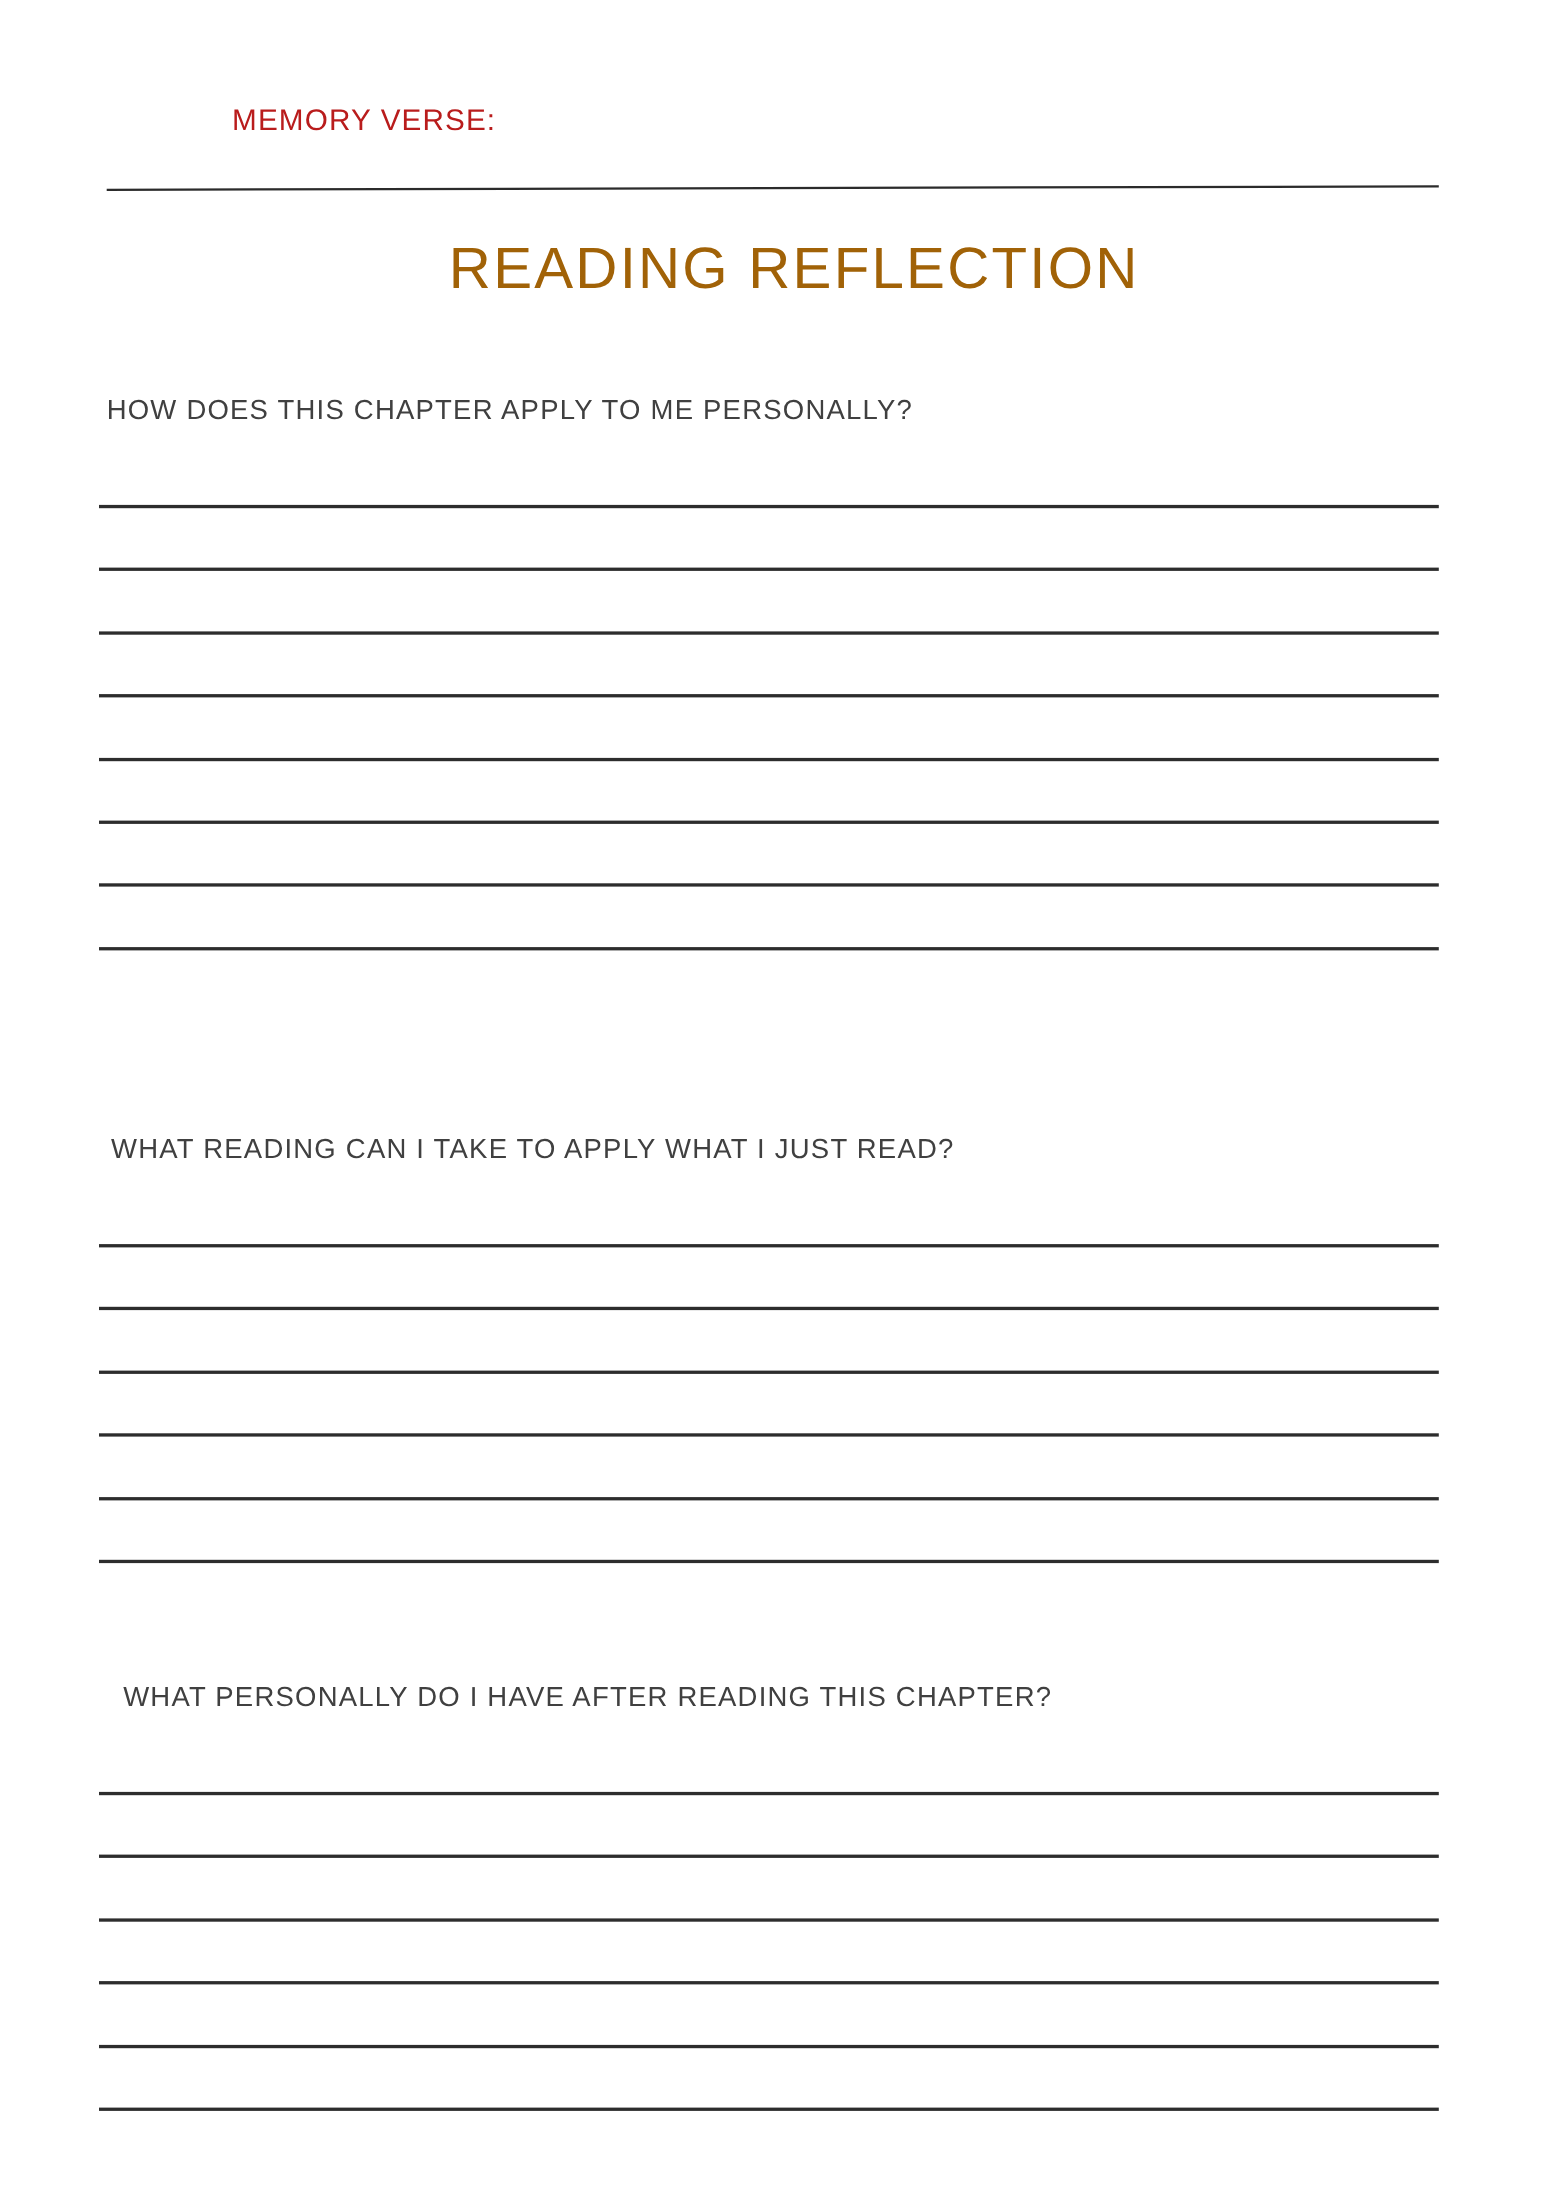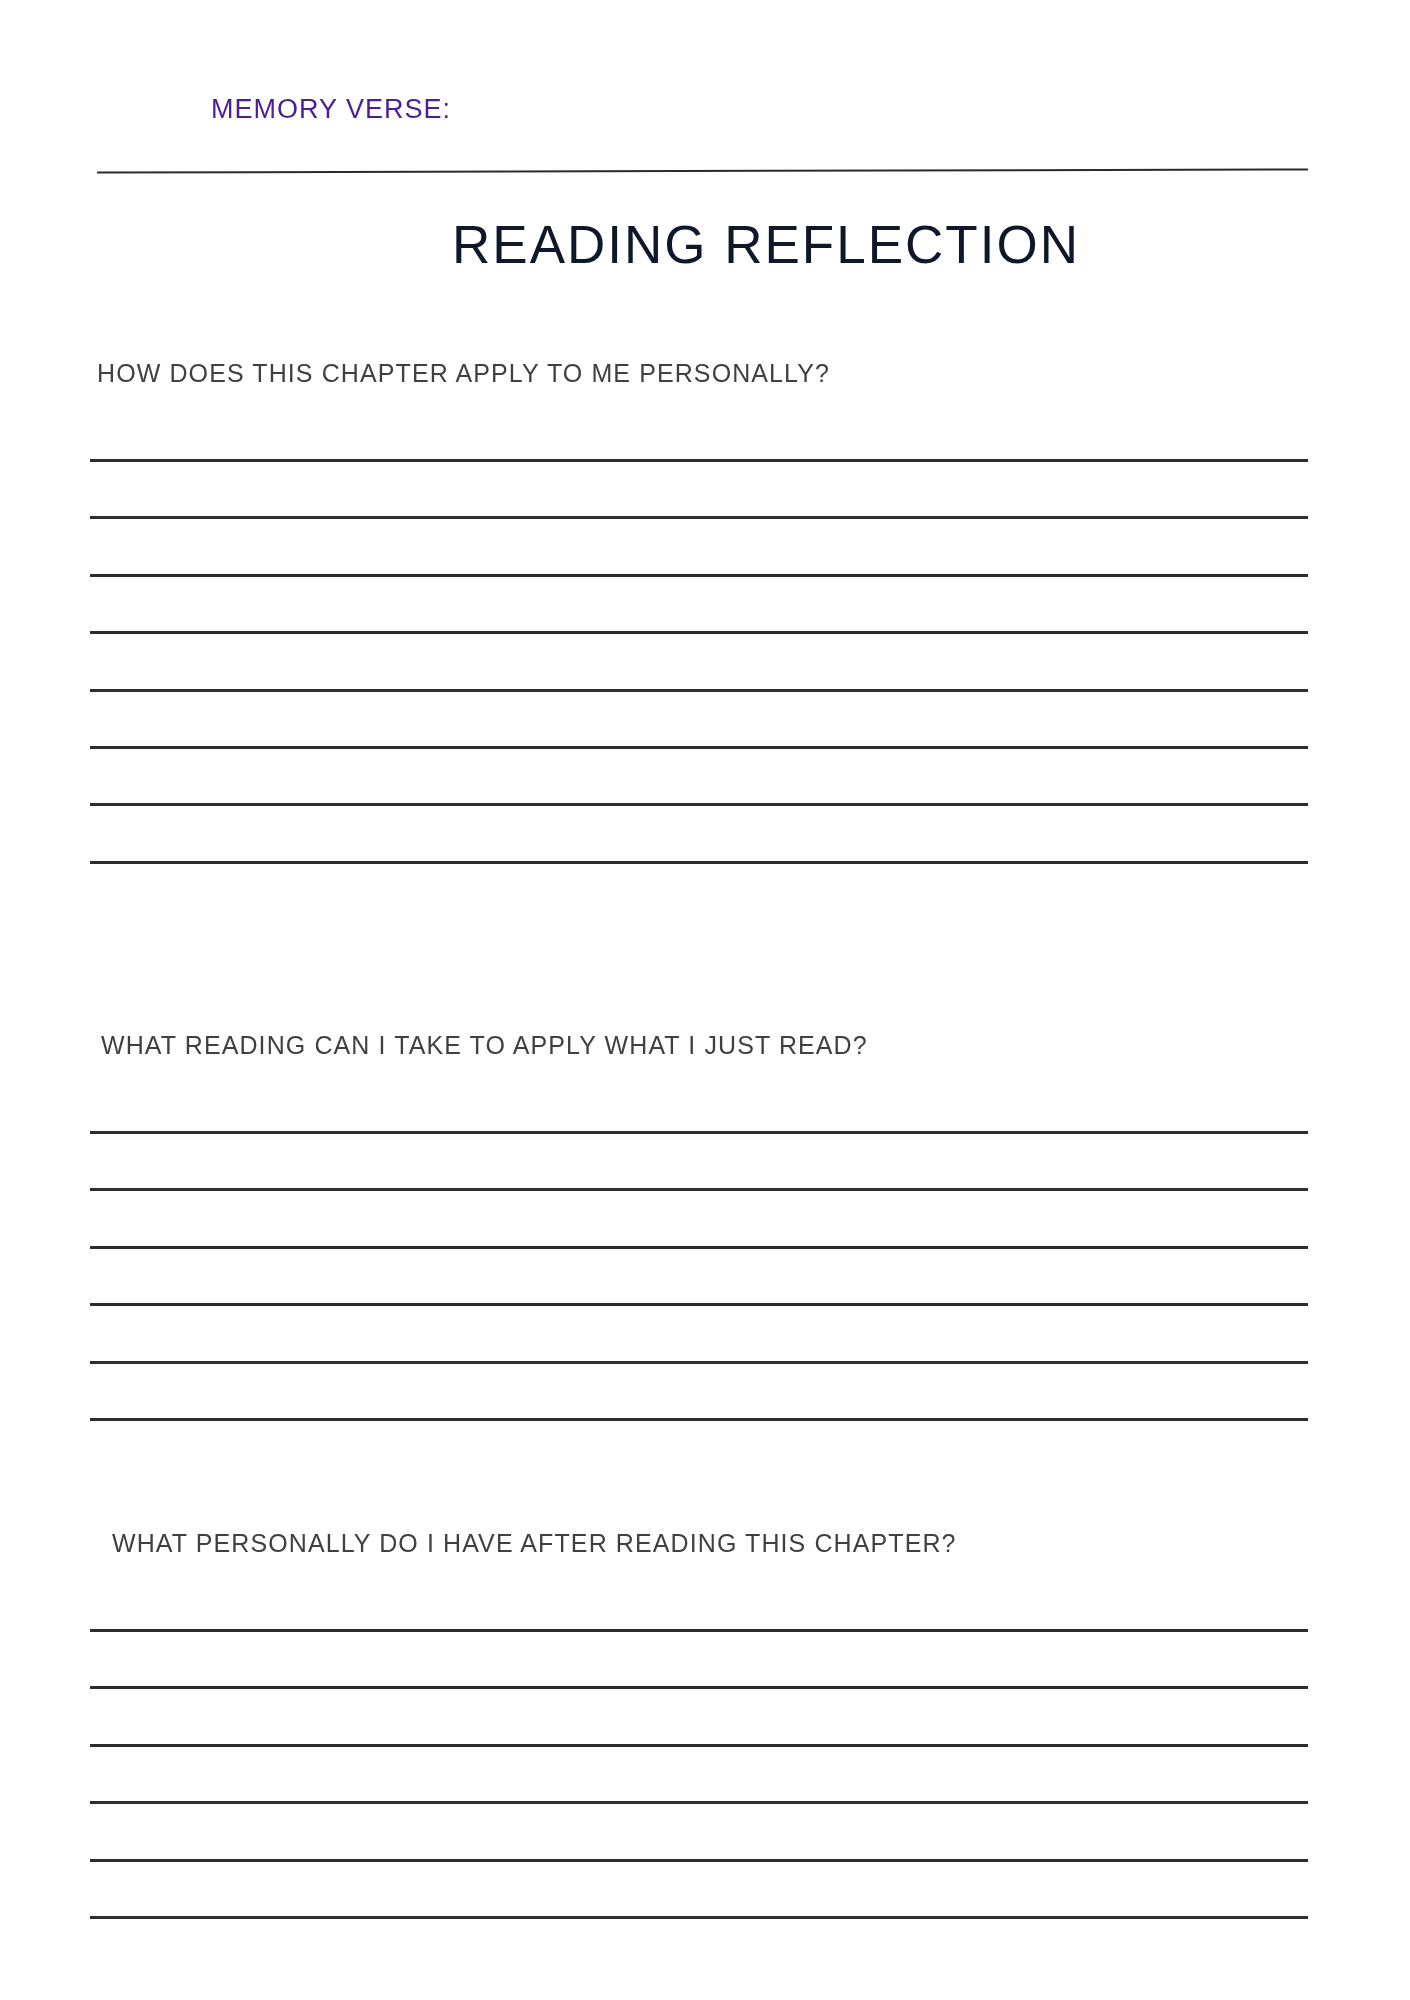--- a/index.html
+++ b/index.html
@@ -14,21 +14,21 @@
     overflow: hidden;
     font-family: "Liberation Sans", sans-serif;
     color: #333333;
   }
   .abs { position: absolute; }
 
   
   .thin {
     font-family: "Liberation Sans", sans-serif;
     font-weight: 300;
-    color: #4c1d95;
+    color: #b91c1c;
   }
 
   .memory-verse {
     left: 211px;
     top: 93px;
     font-size: 27px;
     line-height: 32px;
     letter-spacing: 1px;
     white-space: nowrap;
   }
@@ -36,27 +36,27 @@
   .memory-rule {
     left: 97px;
     top: 170px;
     width: 1211px;
     height: 2px;
     background: #2b2b2b;
     transform: rotate(-0.15deg);
   }
 
   .page-title {
-    left: 766px;
+    left: 722px;
     top: 215px;
     transform: translateX(-50%);
     font-size: 53px;
     line-height: 60px;
     letter-spacing: 2px;
-    color: #0f172a;
+    color: #a16207;
     white-space: nowrap;
   }
 
   .section-heading {
     font-size: 25px;
     line-height: 30px;
     letter-spacing: 1.1px;
     color: #404040;
     white-space: nowrap;
     font-weight: 400;

